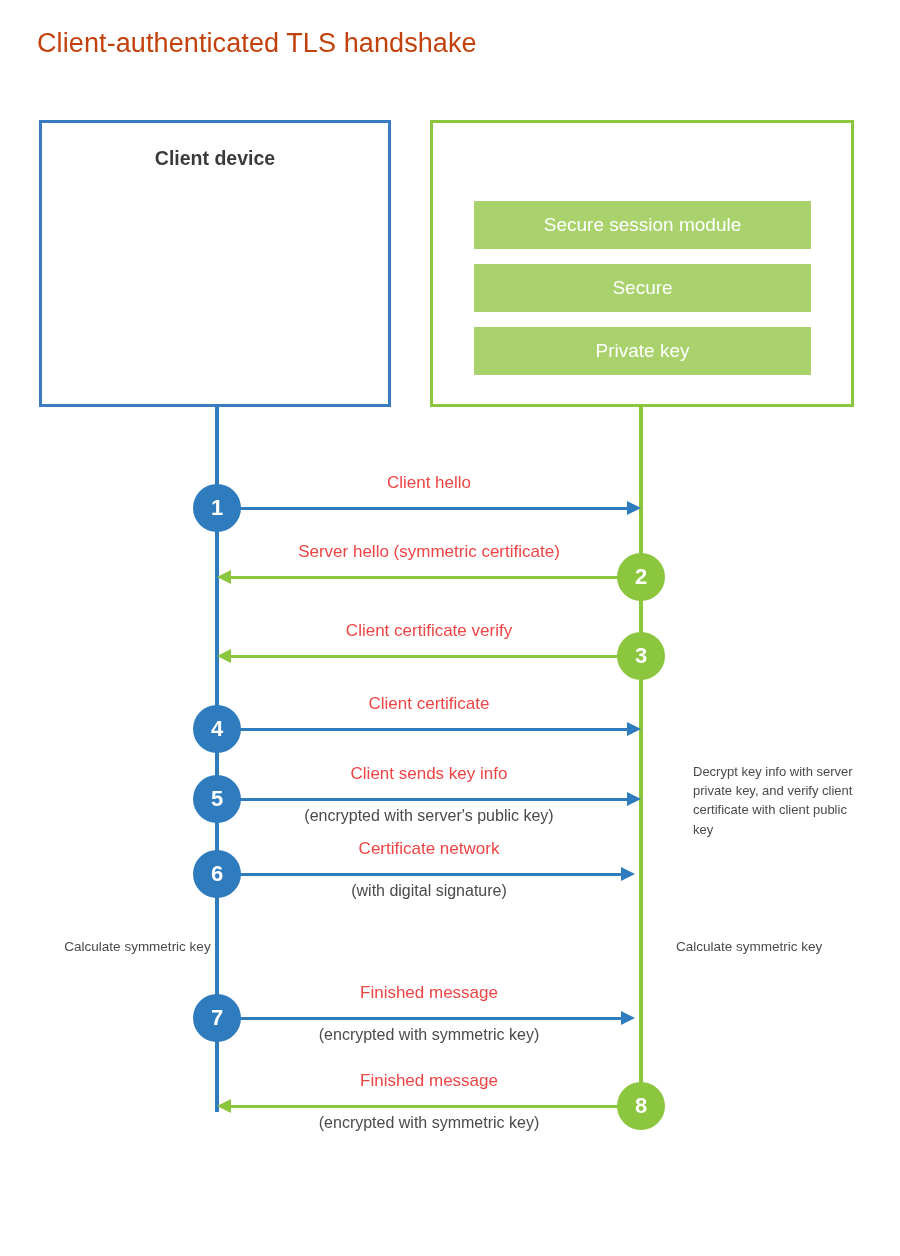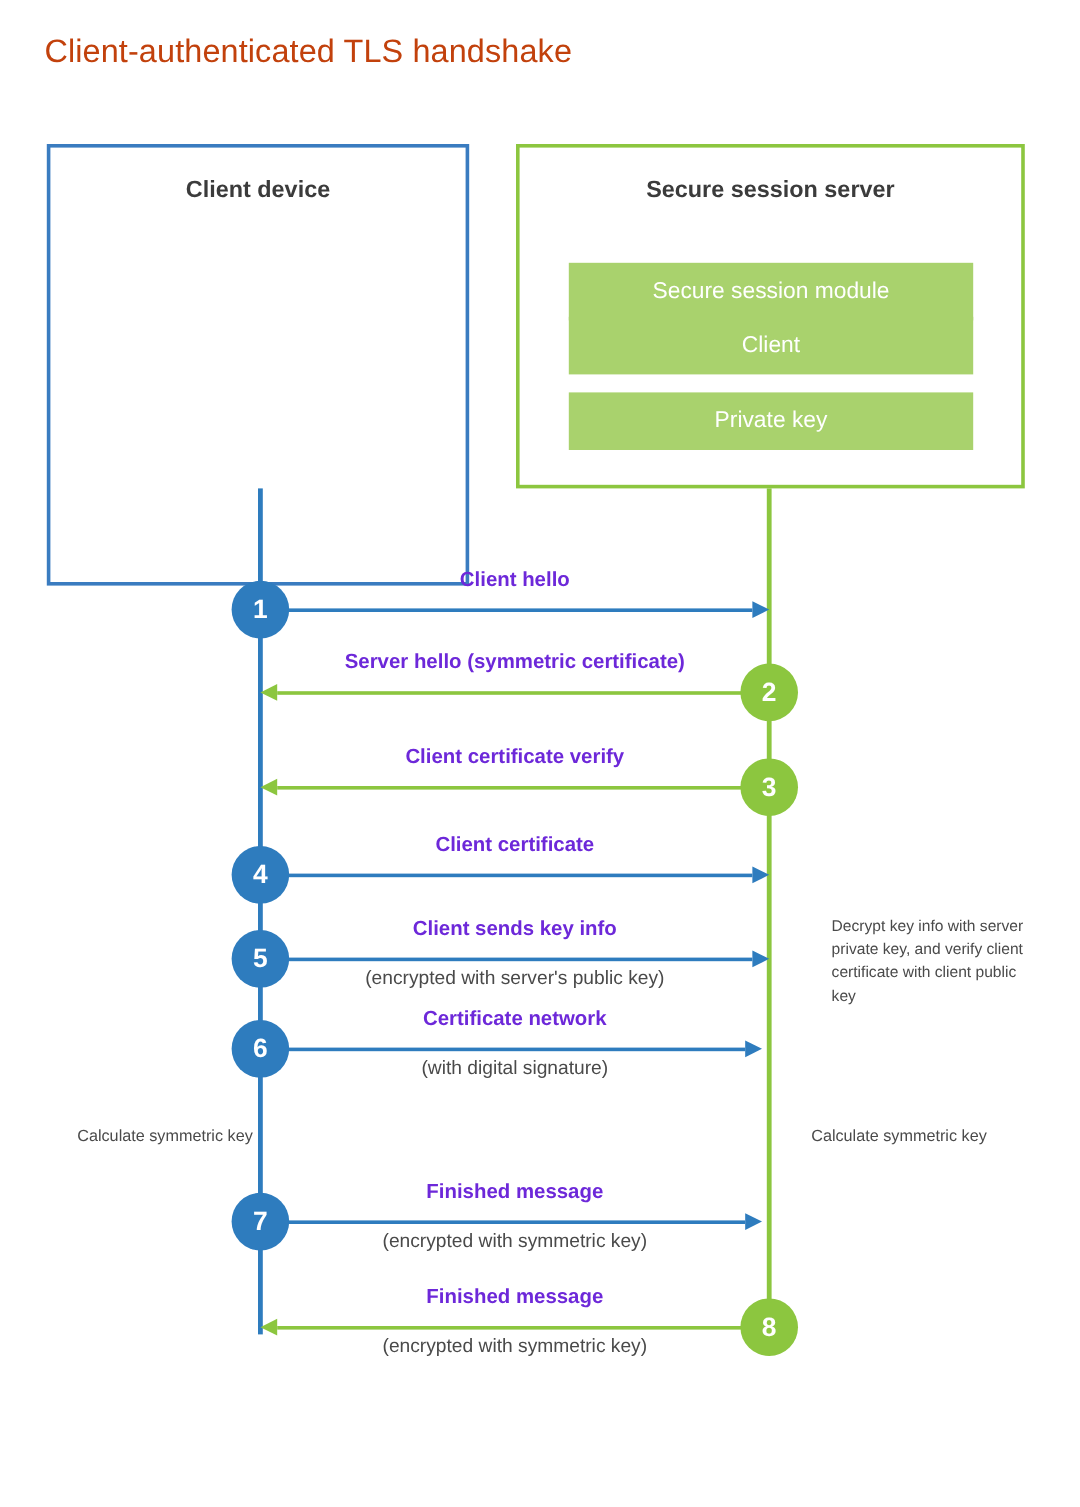--- a/index.html
+++ b/index.html
@@ -29,21 +29,21 @@
   
   .party-box {
     position: absolute;
     background: #ffffff;
     box-sizing: border-box;
   }
   #client-box {
     left: 39px;
     top: 120px;
     width: 352px;
-    height: 368px;
+    height: 287px;
     border: 3px solid #3a7cc0;
   }
   #server-box {
     left: 430px;
     top: 120px;
     width: 424px;
     height: 287px;
     border: 3px solid #8cc63f;
   }
   .party-title {
@@ -82,21 +82,21 @@
     width: 337px;
     height: 48px;
     background: #a9d26d;
     display: flex;
     align-items: center;
     justify-content: center;
     color: #ffffff;
     font-size: 19px;
     font-weight: 300;
   }
-  #server-bar-0 { top: 78px; margin-top: 18px; }
+  #server-bar-0 { top: 78px; }
   #server-bar-1 { top: 141px; }
   #server-bar-2 { top: 204px; }
 
   
   .lifeline {
     position: absolute;
     width: 4px;
   }
   #client-lifeline {
     left: 215px;
@@ -164,22 +164,22 @@
     background: #8cc63f;
     left: 617px;
   }
 
   .msg-label {
     position: absolute;
     left: 220px;
     width: 418px;
     text-align: center;
     font-size: 17px;
-    font-weight: 700;
-    color: #6d28d9;
+    font-weight: 400;
+    color: #ef4444;
     top: -34px;
     white-space: nowrap;
   }
   .msg-sublabel {
     position: absolute;
     left: 220px;
     width: 418px;
     text-align: center;
     font-size: 16px;
     font-weight: 300;
@@ -218,23 +218,22 @@
 </head>
 <body>
 
 <div id="diagram-title">Client-authenticated TLS handshake</div>
 
 <div class="party-box" id="client-box">
   <div class="party-title">Client device</div>
 </div>
 
 <div class="party-box" id="server-box">
-  <div class="party-title">Secure session server</div>
   <div class="server-bar" id="server-bar-0">Secure session module</div>
-  <div class="server-bar" id="server-bar-1">Client</div>
+  <div class="server-bar" id="server-bar-1">Secure</div>
   <div class="server-bar" id="server-bar-2">Private key</div>
 </div>
 
 <div class="lifeline" id="client-lifeline"></div>
 <div class="lifeline" id="server-lifeline"></div>
 
 <div class="msg-row" style="top:507px">
   <div class="msg-line blue" style="left:217px; width:410px"></div>
   <div class="arrow-head right-blue" style="left:627px"></div>
   <div class="msg-label">Client hello</div>

